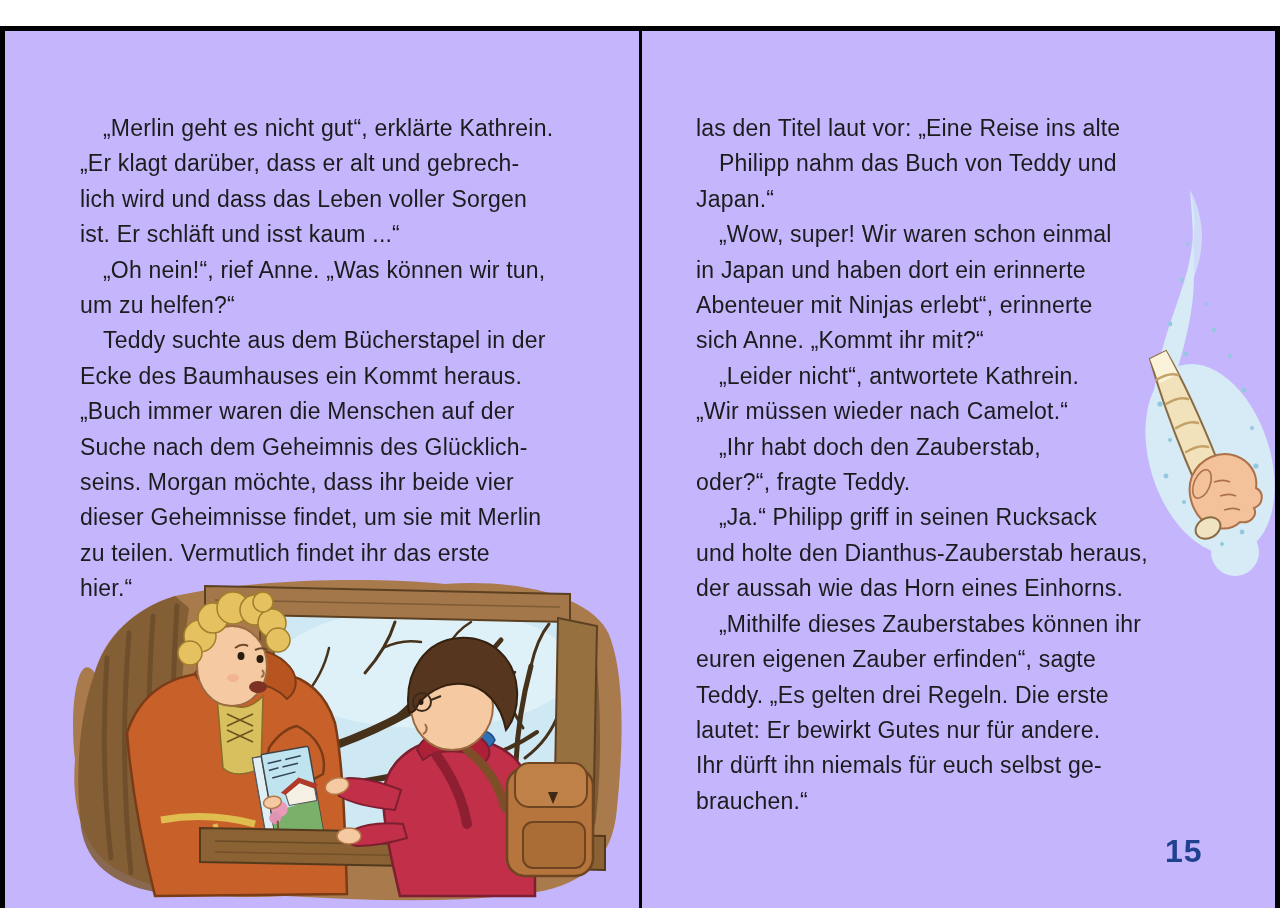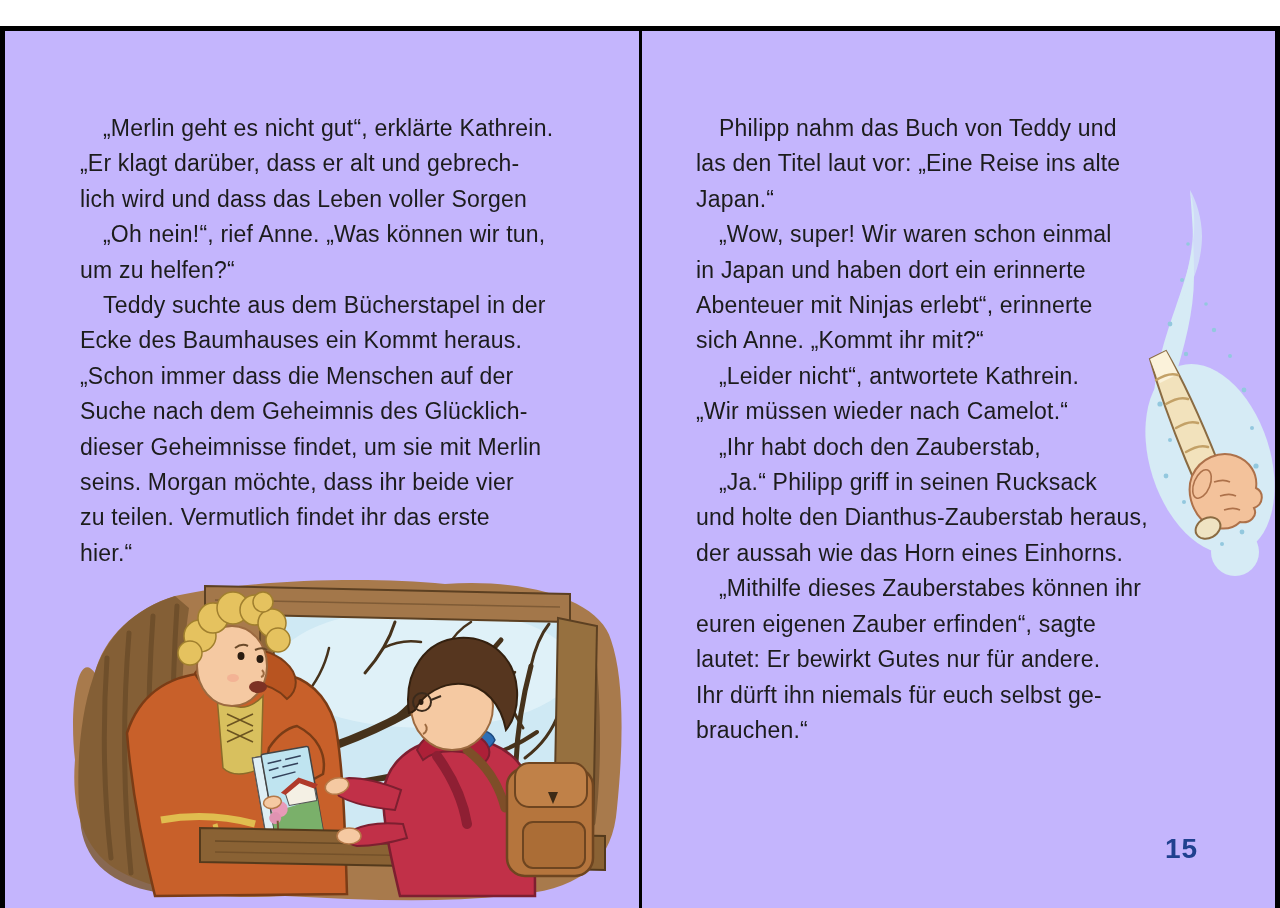--- a/index.html
+++ b/index.html
@@ -13,42 +13,43 @@
   .textblock .line{
     white-space:pre;font-size:23px;line-height:35.4px;letter-spacing:0.2px;
   }
   .textblock .line.indent{padding-left:23px;}
   #left-text{left:75px;top:80px;width:540px;}
   #right-text{left:691px;top:80px;width:520px;}
   .illustration{position:absolute;pointer-events:none;}
   #treehouse-illustration{left:60px;top:547px;width:560px;height:323px;}
   #wand-illustration{left:1135px;top:153px;width:140px;height:400px;}
   .page-number{
-    position:absolute;left:1160px;top:802px;font-size:28px;font-weight:bold;
+    position:absolute;left:1160px;top:802px;font-size:32px;font-weight:bold;
     letter-spacing:1px;color:#20418f;
   }
 </style>
 </head>
 <body>
 
 <div class="spread">
 
   <div>
     <div class="textblock" id="left-text">
       <div class="line indent">„Merlin geht es nicht gut“, erklärte Kathrein.</div>
       <div class="line">„Er klagt darüber, dass er alt und gebrech-</div>
       <div class="line">lich wird und dass das Leben voller Sorgen</div>
+      <div class="line">ist. Er schläft und isst kaum ...“</div>
       <div class="line indent">„Oh nein!“, rief Anne. „Was können wir tun,</div>
       <div class="line">um zu helfen?“</div>
       <div class="line indent">Teddy suchte aus dem Bücherstapel in der</div>
       <div class="line">Ecke des Baumhauses ein Kommt heraus.</div>
-      <div class="line">„Schon immer dass die Menschen auf der</div>
+      <div class="line">„Buch immer waren die Menschen auf der</div>
       <div class="line">Suche nach dem Geheimnis des Glücklich-</div>
+      <div class="line">seins. Morgan möchte, dass ihr beide vier</div>
       <div class="line">dieser Geheimnisse findet, um sie mit Merlin</div>
-      <div class="line">seins. Morgan möchte, dass ihr beide vier</div>
       <div class="line">zu teilen. Vermutlich findet ihr das erste</div>
       <div class="line">hier.“</div>
     </div>
 
     <svg class="illustration" id="treehouse-illustration" viewBox="0 0 560 323">
       <defs>
         <clipPath id="skyclip">
             <rect x="200" y="36" width="296" height="216"></rect>
           </clipPath>
       </defs>
@@ -244,35 +245,37 @@
           <path d="M74,298 C80,296 86,296 90,298"></path>
           <path d="M80,312 C86,310 92,310 96,312"></path>
           <path d="M84,326 C90,324 96,324 100,326"></path>
         </g>
         <ellipse cx="62" cy="300" rx="8" ry="15" transform="rotate(22 62 300)" fill="#f3c29b" stroke="#ad714a" stroke-width="1.6"></ellipse>
         <ellipse cx="68" cy="344" rx="13" ry="10" transform="rotate(-28 68 344)" fill="#efe3c2" stroke="#8a6b42" stroke-width="2"></ellipse>
       </g>
     </svg>
 
     <div class="textblock" id="right-text">
+      <div class="line">las den Titel laut vor: „Eine Reise ins alte</div>
       <div class="line indent">Philipp nahm das Buch von Teddy und</div>
-      <div class="line">las den Titel laut vor: „Eine Reise ins alte</div>
       <div class="line">Japan.“</div>
       <div class="line indent">„Wow, super! Wir waren schon einmal</div>
       <div class="line">in Japan und haben dort ein erinnerte</div>
       <div class="line">Abenteuer mit Ninjas erlebt“, erinnerte</div>
       <div class="line">sich Anne. „Kommt ihr mit?“</div>
       <div class="line indent">„Leider nicht“, antwortete Kathrein.</div>
       <div class="line">„Wir müssen wieder nach Camelot.“</div>
       <div class="line indent">„Ihr habt doch den Zauberstab,</div>
+      <div class="line">oder?“, fragte Teddy.</div>
       <div class="line indent">„Ja.“ Philipp griff in seinen Rucksack</div>
       <div class="line">und holte den Dianthus-Zauberstab heraus,</div>
       <div class="line">der aussah wie das Horn eines Einhorns.</div>
       <div class="line indent">„Mithilfe dieses Zauberstabes können ihr</div>
       <div class="line">euren eigenen Zauber erfinden“, sagte</div>
+      <div class="line">Teddy. „Es gelten drei Regeln. Die erste</div>
       <div class="line">lautet: Er bewirkt Gutes nur für andere.</div>
       <div class="line">Ihr dürft ihn niemals für euch selbst ge-</div>
       <div class="line">brauchen.“</div>
     </div>
 
     <div class="page-number">15</div>
   </div>
 
 </div>
 

